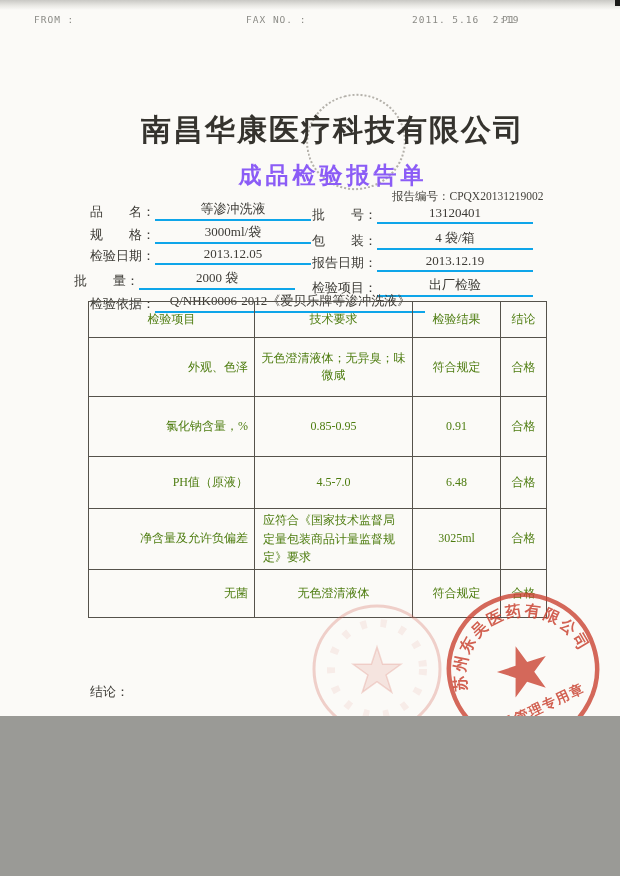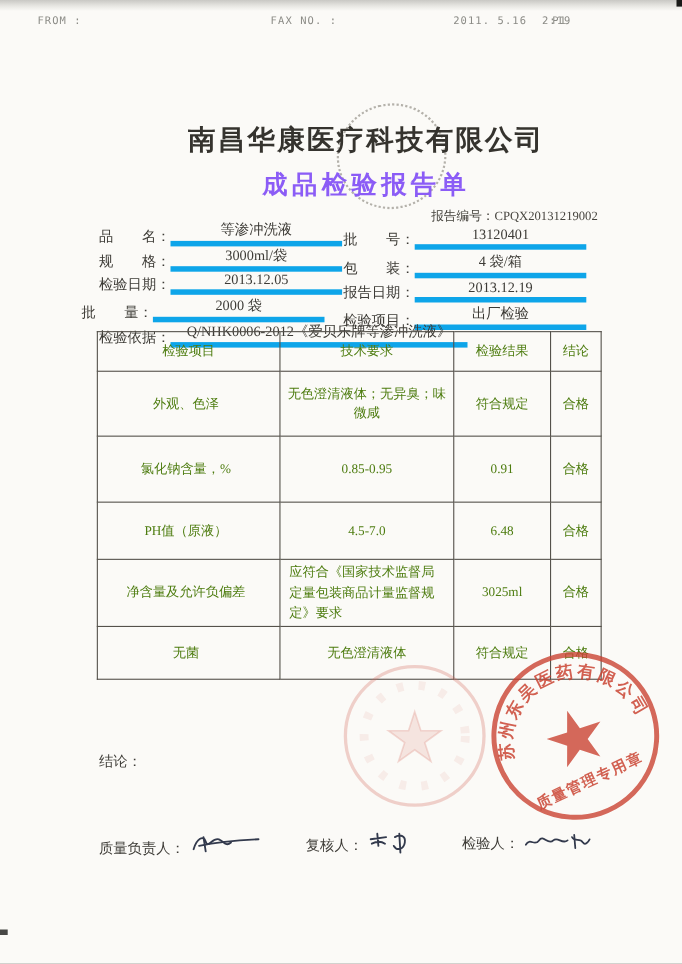--- a/index.html
+++ b/index.html
@@ -1,18 +1,18 @@
 <!DOCTYPE html>
 <html><head>
 <meta charset="utf-8">
 <style>
   html,body{margin:0;padding:0;}
   body{background:#9a9a96;font-family:"Liberation Serif","DejaVu Serif",serif;}
   .page{
-    position:relative;width:620px;height:876px;overflow:hidden;
+    position:relative;width:620px;height:716px;overflow:hidden;
     background:#fbfaf7;color:#3d3b36;margin:0 auto;
   }
   .scan-top{
     position:absolute;left:0;top:0;width:620px;height:10px;
     background:linear-gradient(180deg,#c9c8c4 0,#e8e7e3 55%,rgba(251,250,247,0) 100%);
   }
   .corner-mark{position:absolute;background:#1a1a18;}
   .mark-tr{right:0;top:0;width:5px;height:6px;}
   .mark-bl{left:0;top:845px;width:7px;height:5px;opacity:.8;}
 
@@ -22,52 +22,52 @@
     font-size:9.5px;color:#8b8b86;letter-spacing:1px;}
   .fax span{position:absolute;white-space:pre;}
   .fax-from{left:34px;}
   .fax-no{left:246px;}
   .fax-ts{left:412px;}
   .fax-page{left:502px;}
 
   
   .title-block{position:absolute;top:110px;left:0;width:620px;text-align:center;
     padding-left:46px;box-sizing:border-box;}
-  .company{font-size:25px;font-weight:bold;letter-spacing:2px;color:#35332e;}
+  .company{font-size:30px;font-weight:bold;letter-spacing:2px;color:#35332e;}
   .doc-title{font-size:23px;font-weight:bold;letter-spacing:4px;margin-top:9px;color:#8b5cf6;}
   .oval-stamp{
     position:absolute;left:306px;top:94px;width:96px;height:92px;border-radius:50%;
     border:2px dotted rgba(122,118,108,.55);transform:rotate(-14deg);
   }
 
   
   .report-no{position:absolute;left:392px;top:189px;font-size:11.5px;color:#45433d;}
 
   
   .fields{position:absolute;left:0;top:0;width:620px;font-size:13px;color:#3d3b36;}
   .field{position:absolute;white-space:nowrap;}
   .field .lbl{display:inline-block;vertical-align:bottom;}
   .field .val{
-    display:inline-block;text-align:center;border-bottom:5px solid #0ea5e9;
+    display:inline-block;text-align:center;border-bottom:2px solid #0ea5e9;
     vertical-align:bottom;padding:0 2px 1px 2px;
   }
   .val-l{width:152px;}
   .val-r{width:152px;}
   .val-basis{width:266px;text-align:center;}
 
   
   table.spec{
     position:absolute;left:88px;top:301px;width:458px;
     border-collapse:collapse;table-layout:fixed;font-size:12px;color:#4d7c0f;
   }
   table.spec td,table.spec th{
     border:1px solid #55524b;padding:2px 6px;font-weight:normal;
     text-align:center;vertical-align:middle;overflow:hidden;
   }
-  table.spec .c-item{text-align:center;padding-left:1px;}
+  table.spec .c-item{text-align:right;padding-left:1px;}
   table.spec .t-left{text-align:left;padding-left:8px;padding-right:6px;line-height:1.55;}
   .col1{width:166px;}.col2{width:158px;}.col3{width:88px;}.col4{width:46px;}
   .rh{height:36px;}.r1{height:59px;}.r2{height:60px;}.r3{height:52px;}.r4{height:52px;}.r5{height:48px;}
 
   
   .concl-label{position:absolute;left:90px;top:683px;font-size:13px;}
   .concl-text{
     position:absolute;left:90px;top:701px;width:464px;font-size:13px;
     line-height:21px;text-indent:26px;color:#3d3b36;
   }

